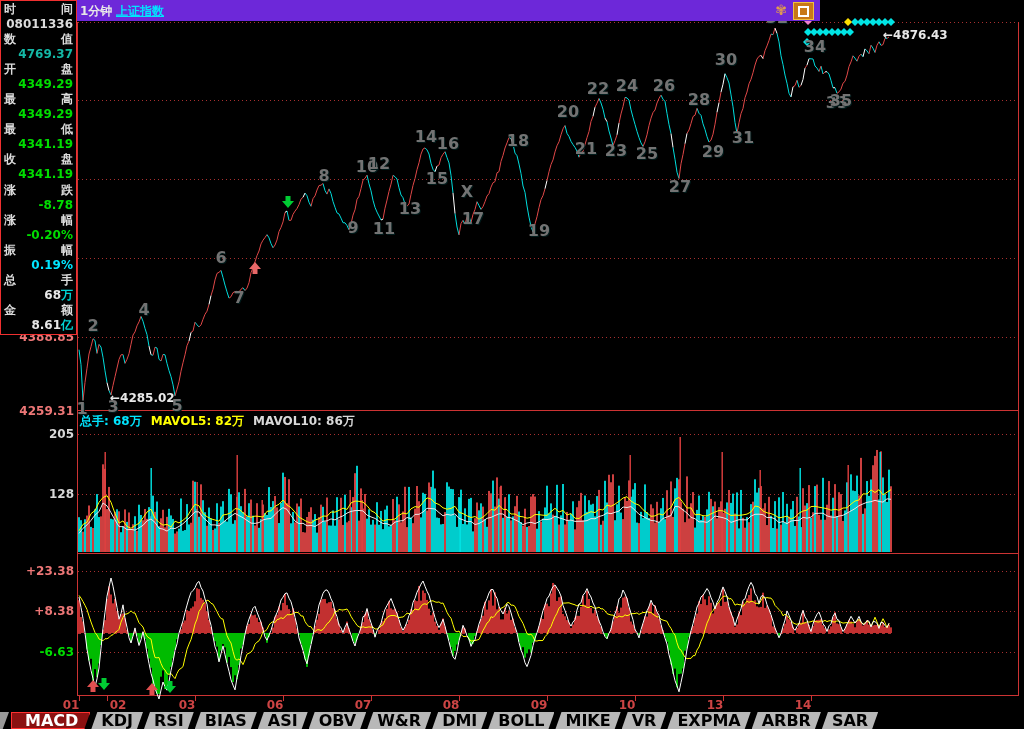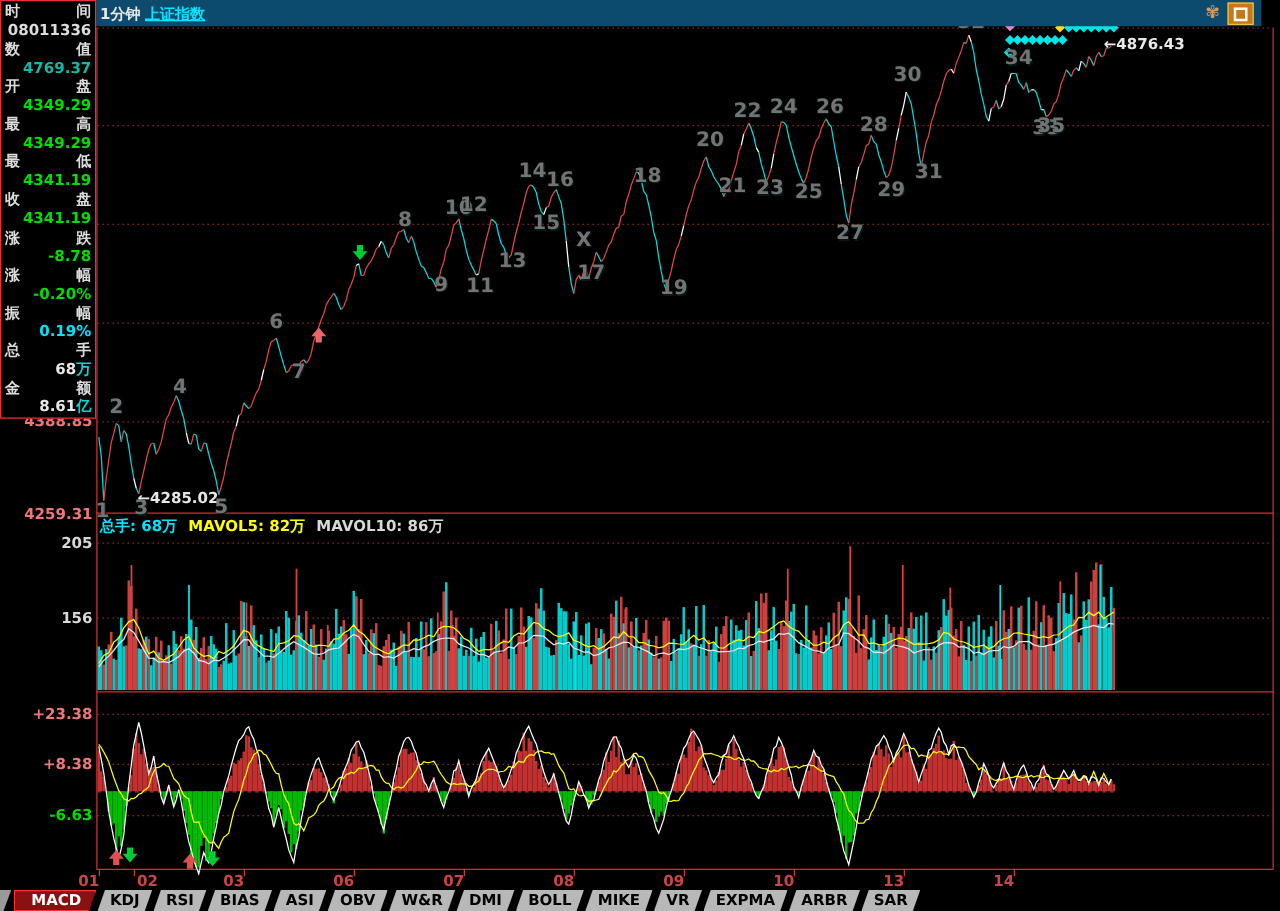--- a/index.html
+++ b/index.html
@@ -1,19 +1,19 @@
 <!DOCTYPE html>
 <html><head>
 <meta charset="utf-8">
 <style>
   html,body{margin:0;padding:0;background:#000;}
   #app{position:relative;width:1024px;height:729px;background:#000;overflow:hidden;
        font-family:"DejaVu Sans","Liberation Sans",sans-serif;}
   
-  #topbar{position:absolute;left:0;top:0;width:1009px;height:21px;background:#0c4a6e;z-index:4;}
+  #topbar{position:absolute;left:0;top:0;width:820px;height:21px;background:#6d28d9;z-index:4;}
   #period{position:absolute;left:80px;top:3px;color:#e8e8e8;font-size:12px;font-weight:bold;}
   #symbol{position:absolute;left:116px;top:3px;color:#00e5ff;font-size:12px;font-weight:bold;
           text-decoration:underline;}
   #winicons{position:absolute;right:6px;top:2px;display:flex;gap:3px;z-index:9;}
   #flower{width:18px;height:16px;color:#e09a50;font-size:14px;line-height:16px;text-align:center;}
   #maxbtn{width:19px;height:16px;background:#c87818;border:1px solid #f0c040;
           display:flex;align-items:center;justify-content:center;}
   #maxbtn .sq{width:7px;height:7px;border:2px solid #fff;background:transparent;}
   
   #sidebar{position:absolute;left:0;top:0;width:77px;height:335px;background:#000;
@@ -33,21 +33,21 @@
         font-weight:bold;z-index:3;text-shadow:1px 1px 0 #001a1a;white-space:nowrap;}
   .anno{position:absolute;color:#e8e8e8;font-size:12px;font-weight:bold;z-index:3;white-space:nowrap;}
   .legend{position:absolute;left:80px;font-size:12px;font-weight:bold;z-index:3;white-space:nowrap;}
   .legend span{margin-right:9px;}
   .tlab{position:absolute;transform:translateX(-50%);color:#cc4444;font-size:12px;
         font-weight:bold;z-index:3;}
   
   #tabbar{position:absolute;left:0;top:712px;width:1024px;height:17px;background:#000;
           display:flex;align-items:stretch;z-index:6;}
   #tabnub{width:9px;background:#9a9a9a;clip-path:polygon(0 0,100% 0,30% 100%,0 100%);margin-right:2px;}
-  .tab{padding:0 10px;background:#b8b8b8;color:#000;font-size:12px;font-weight:bold;
+  .tab{padding:0 10px;background:#b8b8b8;color:#000;font-size:16px;font-weight:bold;
        line-height:17px;margin-right:1px;clip-path:polygon(6px 0,100% 0,calc(100% - 6px) 100%,0 100%);
        cursor:pointer;white-space:nowrap;}
   .tab.active{background:#8b1111;color:#fff;clip-path:polygon(0 0,100% 0,calc(100% - 6px) 100%,0 100%);
        box-shadow:inset 0 0 0 1px #ff3030;padding:0 12px 0 14px;}
 </style>
 </head>
 <body>
 
 <div id="app">
 
@@ -1020,21 +1020,21 @@
   <div class="axlab pink" style="top:330px;">4388.85</div>
   <div class="axlab pink" style="top:404px;">4259.31</div>
 
   <div class="anno" style="left:883px;top:28px;">←4876.43</div>
   <div class="anno" style="left:110px;top:391px;">←4285.02</div>
 
   <div class="legend" style="top:413px;text-align:center;">
     <span class="cyan">总手: 68万</span><span class="yellow">MAVOL5: 82万</span><span class="white">MAVOL10: 86万</span>
   </div>
   <div class="axlab white" style="top:427px;">205</div>
-  <div class="axlab white" style="top:487px;">156</div>
+  <div class="axlab white" style="top:487px;">128</div>
 
   <div class="axlab pink" style="top:564px;">+23.38</div>
   <div class="axlab pink" style="top:604px;">+8.38</div>
   <div class="axlab green" style="top:645px;">-6.63</div>
 
   <div id="waves">
       <div class="wave" style="left: 82px; top: 408px;">1</div>
       <div class="wave" style="left: 93px; top: 325px;">2</div>
       <div class="wave" style="left: 113px; top: 406px;">3</div>
       <div class="wave" style="left: 144px; top: 309px;">4</div>

